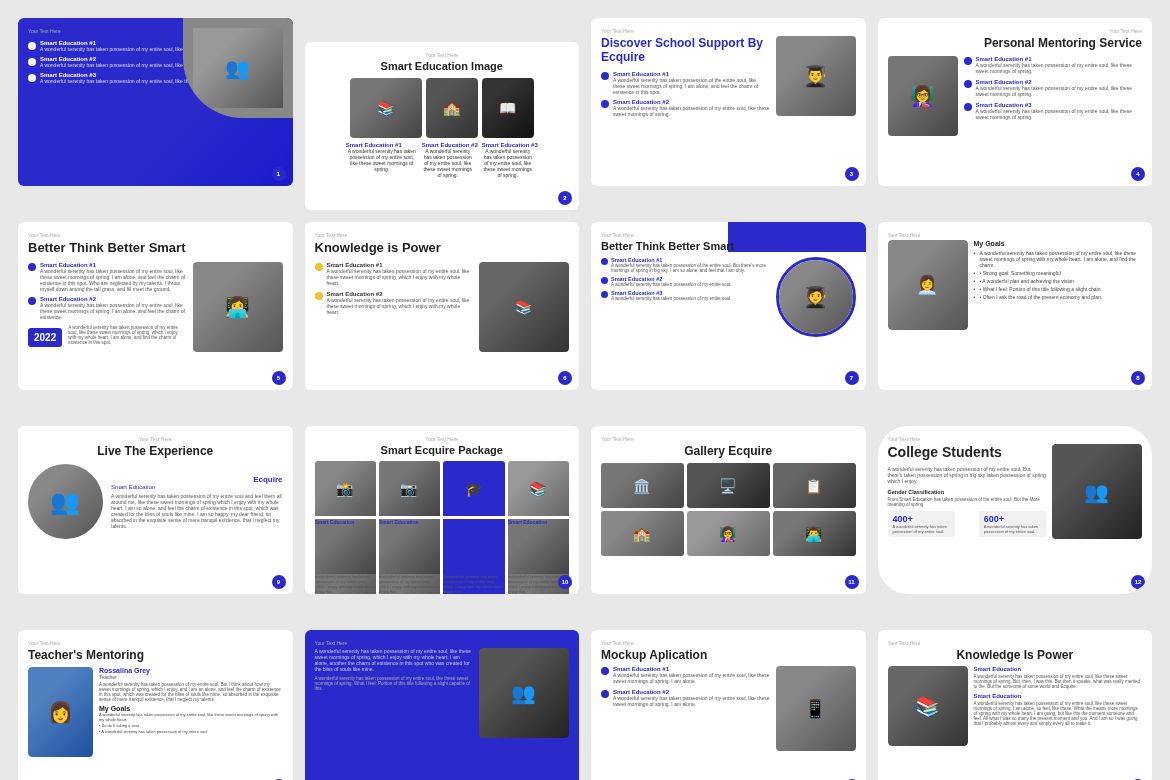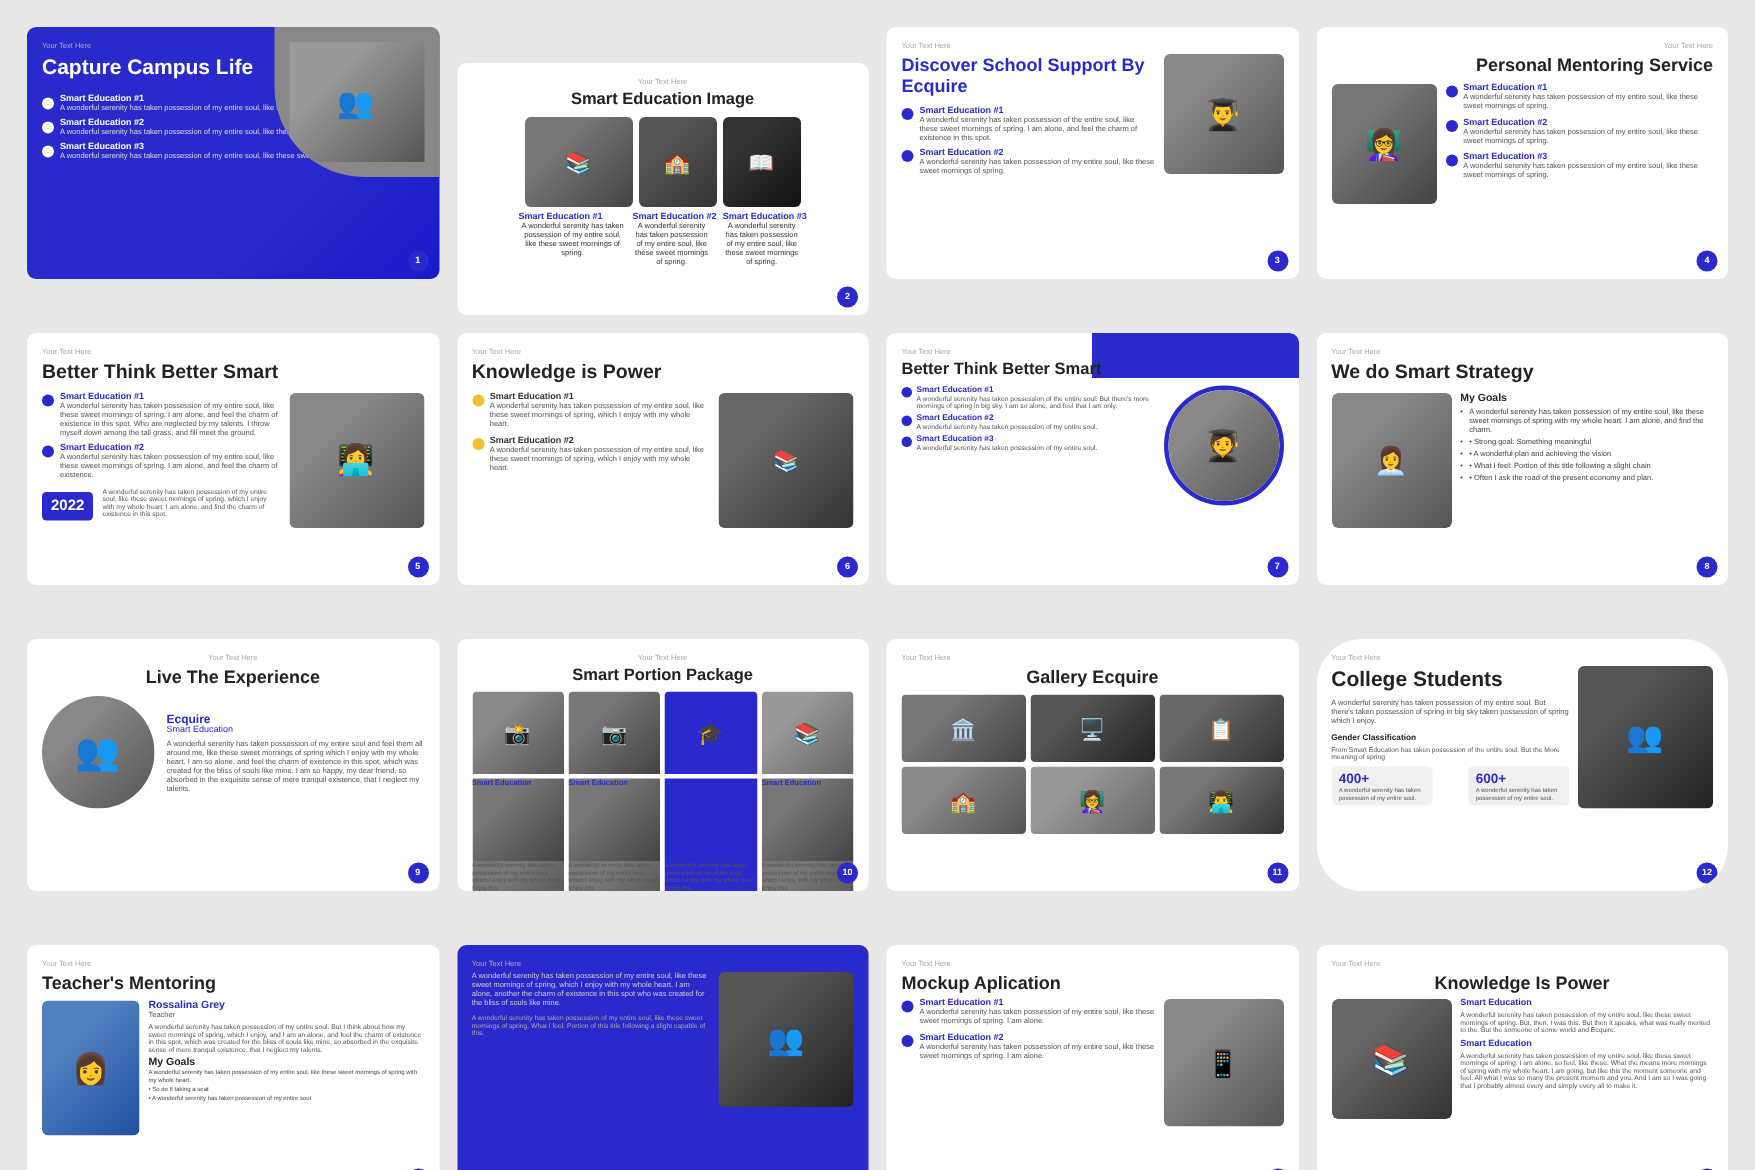--- a/index.html
+++ b/index.html
@@ -173,21 +173,21 @@
       padding: 10px;
       color: #222;
       align-items: center;
     }
     .slide-9 .tag { font-size: 5px; color: #aaa; margin-bottom: 2px; text-align: center; align-self: flex-start; width: 100%; }
     .slide-9 h2 { font-size: 12px; font-weight: 900; text-align: center; margin-bottom: 6px; }
     .slide-9 .content { display: flex; gap: 8px; align-items: center; width: 100%; }
     .slide-9 .img-circle { width: 75px; height: 75px; border-radius: 50%; overflow: hidden; flex-shrink: 0; }
     .slide-9 .img-circle div { width: 100%; height: 100%; background: linear-gradient(135deg, #888 30%, #555 100%); }
     .slide-9 .right { flex: 1; }
-    .slide-9 .name { font-size: 8px; font-weight: bold; color: #2a2acc; }
+    .slide-9 .name { font-size: 8px; font-weight: bold; color: #2a2acc; text-align: right; }
     .slide-9 .role { font-size: 6px; color: #2a2acc; }
     .slide-9 .desc { font-size: 5px; color: #555; margin-top: 3px; }
     
     .slide-10 {
       padding: 10px;
       color: #222;
     }
     .slide-10 .tag { font-size: 5px; color: #aaa; margin-bottom: 2px; text-align: center; }
     .slide-10 h2 { font-size: 11px; font-weight: 900; text-align: center; margin-bottom: 5px; }
     .slide-10 .imgs { display: flex; gap: 3px; }
@@ -318,21 +318,20 @@
 </head>
 <body>
 
 <div class="grid">
 
   <div class="slide slide-1">
     <div class="slide-1 img-placeholder">
       <div class="people-img">👥</div>
     </div>
     <div class="tag">Your Text Here</div>
-    <h2>Capture Campus Life</h2>
     <div class="bullets">
       <div class="bullet">
         <div class="dot"></div>
         <div>
           <div class="label">Smart Education #1</div>
           <div class="text">A wonderful serenity has taken possession of my entire soul, like these sweet mornings of spring.</div>
         </div>
       </div>
       <div class="bullet">
         <div class="dot"></div>
@@ -542,21 +541,20 @@
         <div class="img-box">
             <div class="people-img">🧑‍🎓</div>
           </div>
       </div>
     </div>
     <div class="page-num">7</div>
   </div>
 
   <div class="slide slide-8">
     <div class="tag">Your Text Here</div>
-    <h2>We do Smart Strategy</h2>
     <div class="content">
       <div class="left">
         <div class="img-box">
             <div class="people-img" style="width:80px;height:90px;background:linear-gradient(135deg,#888 30%,#555 100%);border-radius:4px;font-size:18px;">👩‍💼</div>
           </div>
       </div>
       <div class="right">
         <div class="goals-title">My Goals</div>
         <div class="goal-item">A wonderful serenity has taken possession of my entire soul, like these sweet mornings of spring with my whole heart. I am alone, and find the charm.</div>
         <div class="goal-item">• Strong goal: Something meaningful</div>
@@ -579,21 +577,21 @@
         <div class="name">Ecquire</div>
         <div class="role">Smart Education</div>
         <div class="desc">A wonderful serenity has taken possession of my entire soul and feel them all around me, like these sweet mornings of spring which I enjoy with my whole heart. I am so alone, and feel the charm of existence in this spot, which was created for the bliss of souls like mine. I am so happy, my dear friend, so absorbed in the exquisite sense of mere tranquil existence, that I neglect my talents.</div>
       </div>
     </div>
     <div class="page-num">9</div>
   </div>
 
   <div class="slide slide-10">
     <div class="tag">Your Text Here</div>
-    <h2>Smart Portion Package</h2>
+    <h2>Smart Ecquire Package</h2>
     <div class="imgs">
       <div class="img-box">
         <div class="people-img" style="height:55px;font-size:14px;background:linear-gradient(135deg,#888 30%,#555 100%);">📸</div>
         <div class="cap">Smart Education</div>
         <div class="cap-text">A wonderful serenity has taken possession of my entire soul, which I enjoy with my whole heart. Enjoy this.</div>
       </div>
       <div class="img-box">
         <div class="people-img" style="height:55px;font-size:14px;background:linear-gradient(135deg,#777 30%,#444 100%);">📷</div>
         <div class="cap">Smart Education</div>
         <div class="cap-text">A wonderful serenity has taken possession of my entire soul, which I enjoy with my whole heart. Enjoy this.</div>

